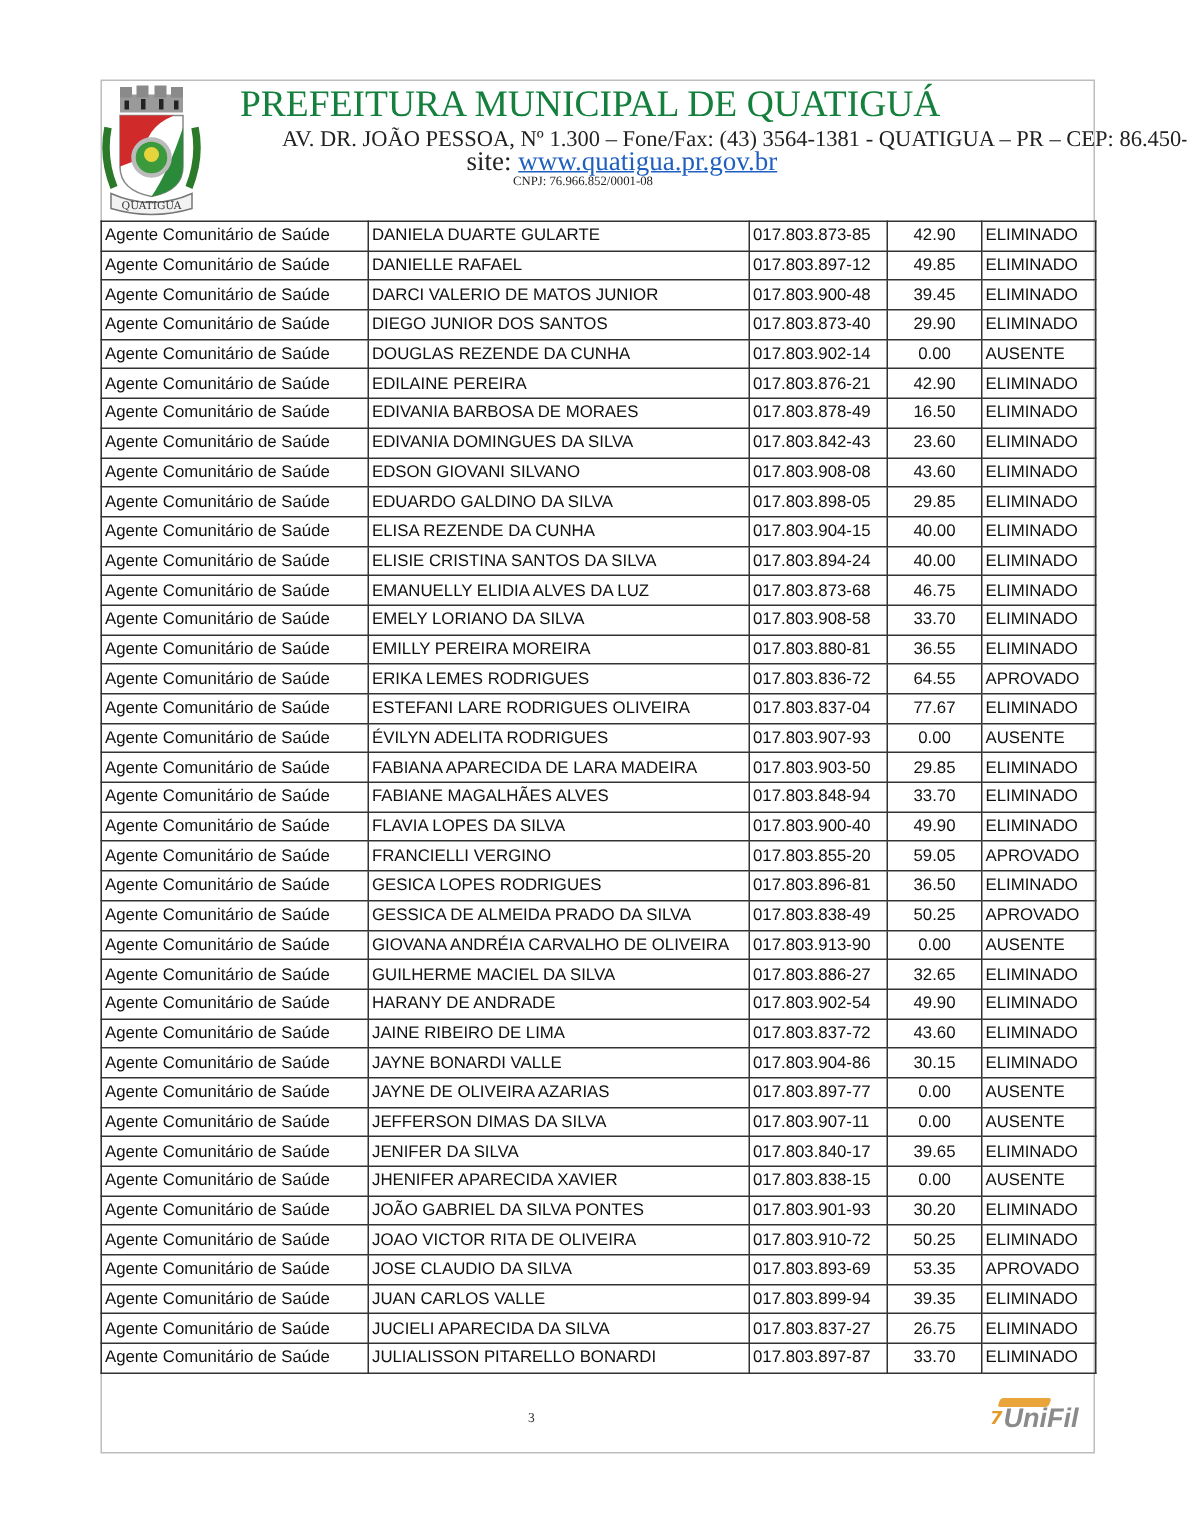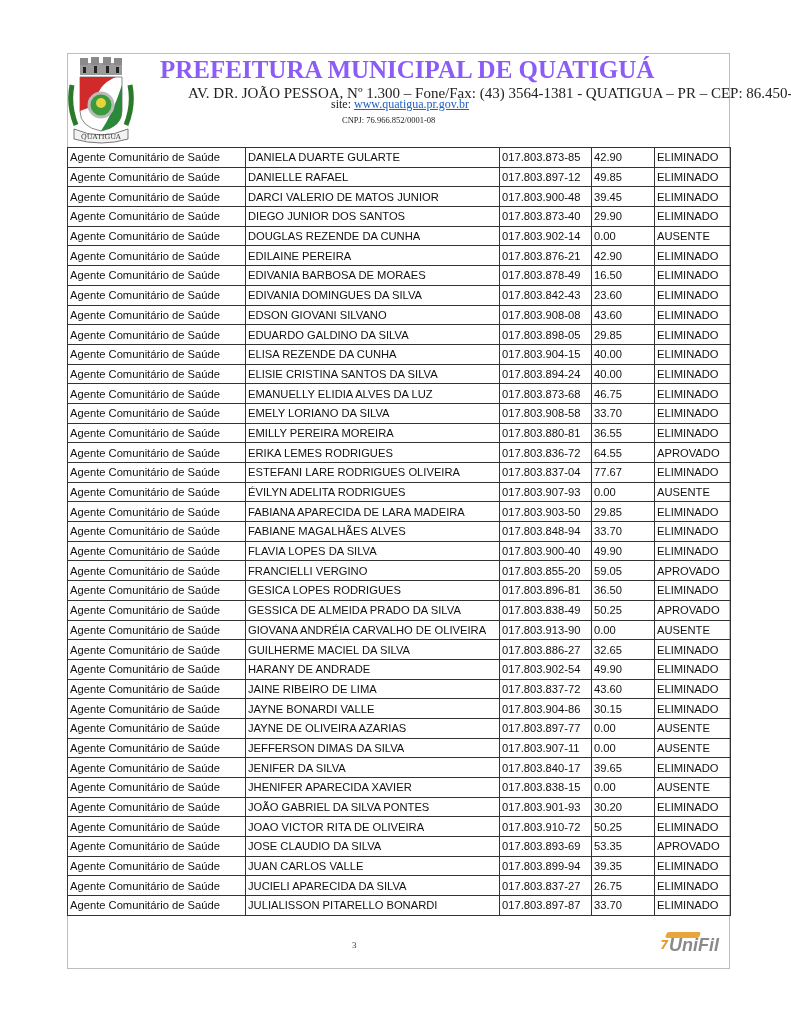--- a/index.html
+++ b/index.html
@@ -6,53 +6,52 @@
   body { width: 791px; height: 1024px; position: relative; overflow: hidden; }
   .page-frame {
     position: absolute; left: 67px; top: 53px; width: 663px; height: 916px;
     border: 1px solid #bdbdbd; box-sizing: border-box;
   }
   .crest {
     position: absolute; left: 66px; top: 55px; width: 70px; height: 90px;
   }
   .title {
     position: absolute; left: 160px; top: 56px; width: 540px;
-    font-family: "Liberation Serif", "DejaVu Serif", serif; font-weight: bold;
-    font-size: 25px; color: #8b5cf6; letter-spacing: 0px; white-space: nowrap;
+    font-family: "Liberation Serif", "DejaVu Serif", serif; font-weight: normal;
+    font-size: 25px; color: #15803d; letter-spacing: 0px; white-space: nowrap;
   }
   .address {
     position: absolute; left: 188px; top: 85px;
     font-family: "Liberation Serif", "DejaVu Serif", serif; font-size: 15px; color: #222;
     white-space: nowrap;
   }
   .site {
     position: absolute; left: 311px; top: 97px;
-    font-family: "Liberation Serif", "DejaVu Serif", serif; font-size: 12px; color: #222;
+    font-family: "Liberation Serif", "DejaVu Serif", serif; font-size: 18px; color: #222;
     white-space: nowrap;
-    margin-left: 20px;
   }
   .site a { color: #1f5fbf; text-decoration: underline; }
   .cnpj {
     position: absolute; left: 342px; top: 115px;
     font-family: "Liberation Serif", "DejaVu Serif", serif; font-size: 8.5px; color: #222;
     white-space: nowrap;
   }
   table.results {
     position: absolute; left: 67px; top: 147px;
     border-collapse: collapse; table-layout: fixed;
     font-family: "Liberation Sans", "DejaVu Sans", sans-serif; font-size: 11.2px; color: #111; padding-left: 31px;
   }
   table.results td {
     border: 1px solid #333; height: 18.7px; padding: 0 2px; white-space: nowrap; overflow: hidden;
     line-height: 18px;
   }
   td.c-role { width: 173px; }
   td.c-name { width: 249px; margin-left: 30px; }
   td.c-id { width: 87px; margin-top: 8px; }
-  td.c-score { width: 58px; }
+  td.c-score { width: 58px; text-align: center; }
   td.c-status { width: 71px; }
   .page-number {
     position: absolute; left: 352px; top: 940px;
     font-family: "Liberation Serif", "DejaVu Serif", serif; font-size: 9px; color: #333;
   }
   .unifil-logo {
     position: absolute; left: 660px; top: 932px; width: 60px; height: 22px;
   }
   .unifil-banner {
     position: absolute; left: 6px; top: 0px; width: 34px; height: 6px; background: #e9a43a;

